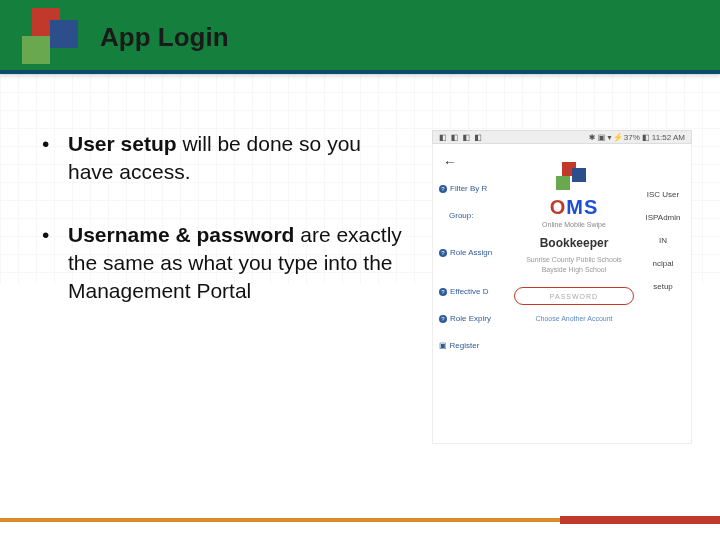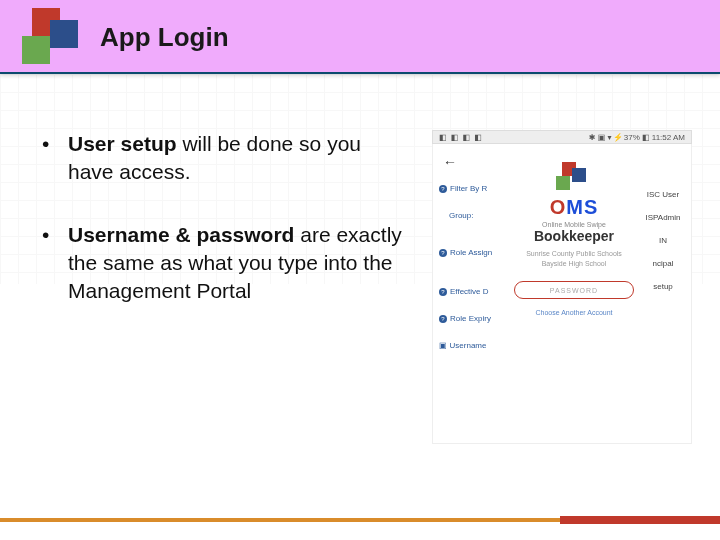--- a/index.html
+++ b/index.html
@@ -10,21 +10,21 @@
   .gridbg {
     position: absolute; left: 0; top: 74px; right: 0; height: 210px;
     background-image:
       linear-gradient(#f4f4f4 1px, transparent 1px),
       linear-gradient(90deg, #f4f4f4 1px, transparent 1px);
     background-size: 18px 18px;
     opacity: 0.7;
   }
 
   
-  .header { position: absolute; top: 0; left: 0; right: 0; height: 74px; background: #f0abfc; border-bottom: 2px solid #0c4a6e; box-shadow: 0 2px 4px rgba(0,0,0,0.15); z-index: 2;}
+  .header { position: absolute; top: 0; left: 0; right: 0; height: 74px; background: #15803d; border-bottom: 4px solid #0c4a6e; box-shadow: 0 2px 4px rgba(0,0,0,0.15); z-index: 2;}
   .logo { position: absolute; left: 14px; top: 8px; width: 64px; height: 56px; }
   .logo .sq { position: absolute; }
   .logo .red { width: 28px; height: 28px; background: #c0392b; left: 18px; top: 0; }
   .logo .blue { width: 28px; height: 28px; background: #2c4e8a; left: 36px; top: 12px; z-index: 1;}
   .logo .green { width: 28px; height: 28px; background: #6aa84f; left: 8px; top: 28px; }
   .title { position: absolute; left: 100px; top: 22px; font-size: 26px; font-weight: bold; color: #1a1a1a; }
 
   
   .content { position: absolute; left: 42px; top: 130px; width: 360px; z-index: 3;}
   ul { list-style: none; }
@@ -48,21 +48,21 @@
   .center { position: absolute; left: 78px; right: 54px; top: 18px; text-align: center; }
   .mini-logo { width: 36px; height: 30px; margin: 0 auto 4px; position: relative;}
   .mini-logo .m { position:absolute; width:14px; height:14px;}
   .mini-logo .mr { background:#c0392b; left:6px; top:0;}
   .mini-logo .mb { background:#2c4e8a; left:16px; top:6px;}
   .mini-logo .mg { background:#6aa84f; left:0; top:14px;}
   .oms { font-size: 20px; font-weight: bold; letter-spacing: 1px; }
   .oms .o { color:#c0392b; }
   .oms .rest { color:#1d4ed8;margin-top:26px; }
   .tagline { font-size: 7px; color: #888; margin-top: 2px;}
-  .acct { font-size: 14px; color:#333; font-weight:bold; }
+  .acct { font-size: 12px; color:#333; font-weight:bold; margin-top: 8px;}
   .sub1 { font-size: 7px; color:#999; margin-top: 6px;}
   .sub2 { font-size: 7px; color:#999; margin-top: 3px;}
   .pwd { margin: 14px auto 0; width: 120px; height: 18px; border:1px solid #c0392b; border-radius: 10px; font-size:7px; color:#aaa; display:flex; align-items:center; justify-content:center; letter-spacing: 1px;}
   .loginbtn { margin: 14px auto 0; width: 120px; height: 20px; background:#27ae60; color:#fff; border-radius:4px; font-size:8px; font-weight:bold; display:flex;align-items:center;justify-content:center; letter-spacing:1px;}
   .choose { font-size:7px; color:#5b87c7; margin-top: 10px;}
 
   
   .footer-bar { position:absolute; left:0; right:0; bottom:18px; height:4px; background: linear-gradient(90deg,#d98c2b,#d98c2b); z-index:2;}
   .footer-bar::after{content:"";position:absolute;right:0;top:-2px;width:160px;height:8px;background:#c0392b;}
 </style>
@@ -115,21 +115,21 @@
         <div class="row" style="margin-top:30px;">
             <span class="q">?</span>
             <span>Effective D</span>
           </div>
         <div class="row">
             <span class="q">?</span>
             <span>Role Expiry</span>
           </div>
         <div class="row">
             <span style="color:#2e5b9a;">▣</span>
-            <span>Username</span>
+            <span>Register</span>
           </div>
       </div>
 
       <div class="rightcol">
         <div>ISC User</div>
         <div>ISPAdmin</div>
         <div>IN</div>
         <div>ncipal</div>
         <div>setup</div>
       </div>

